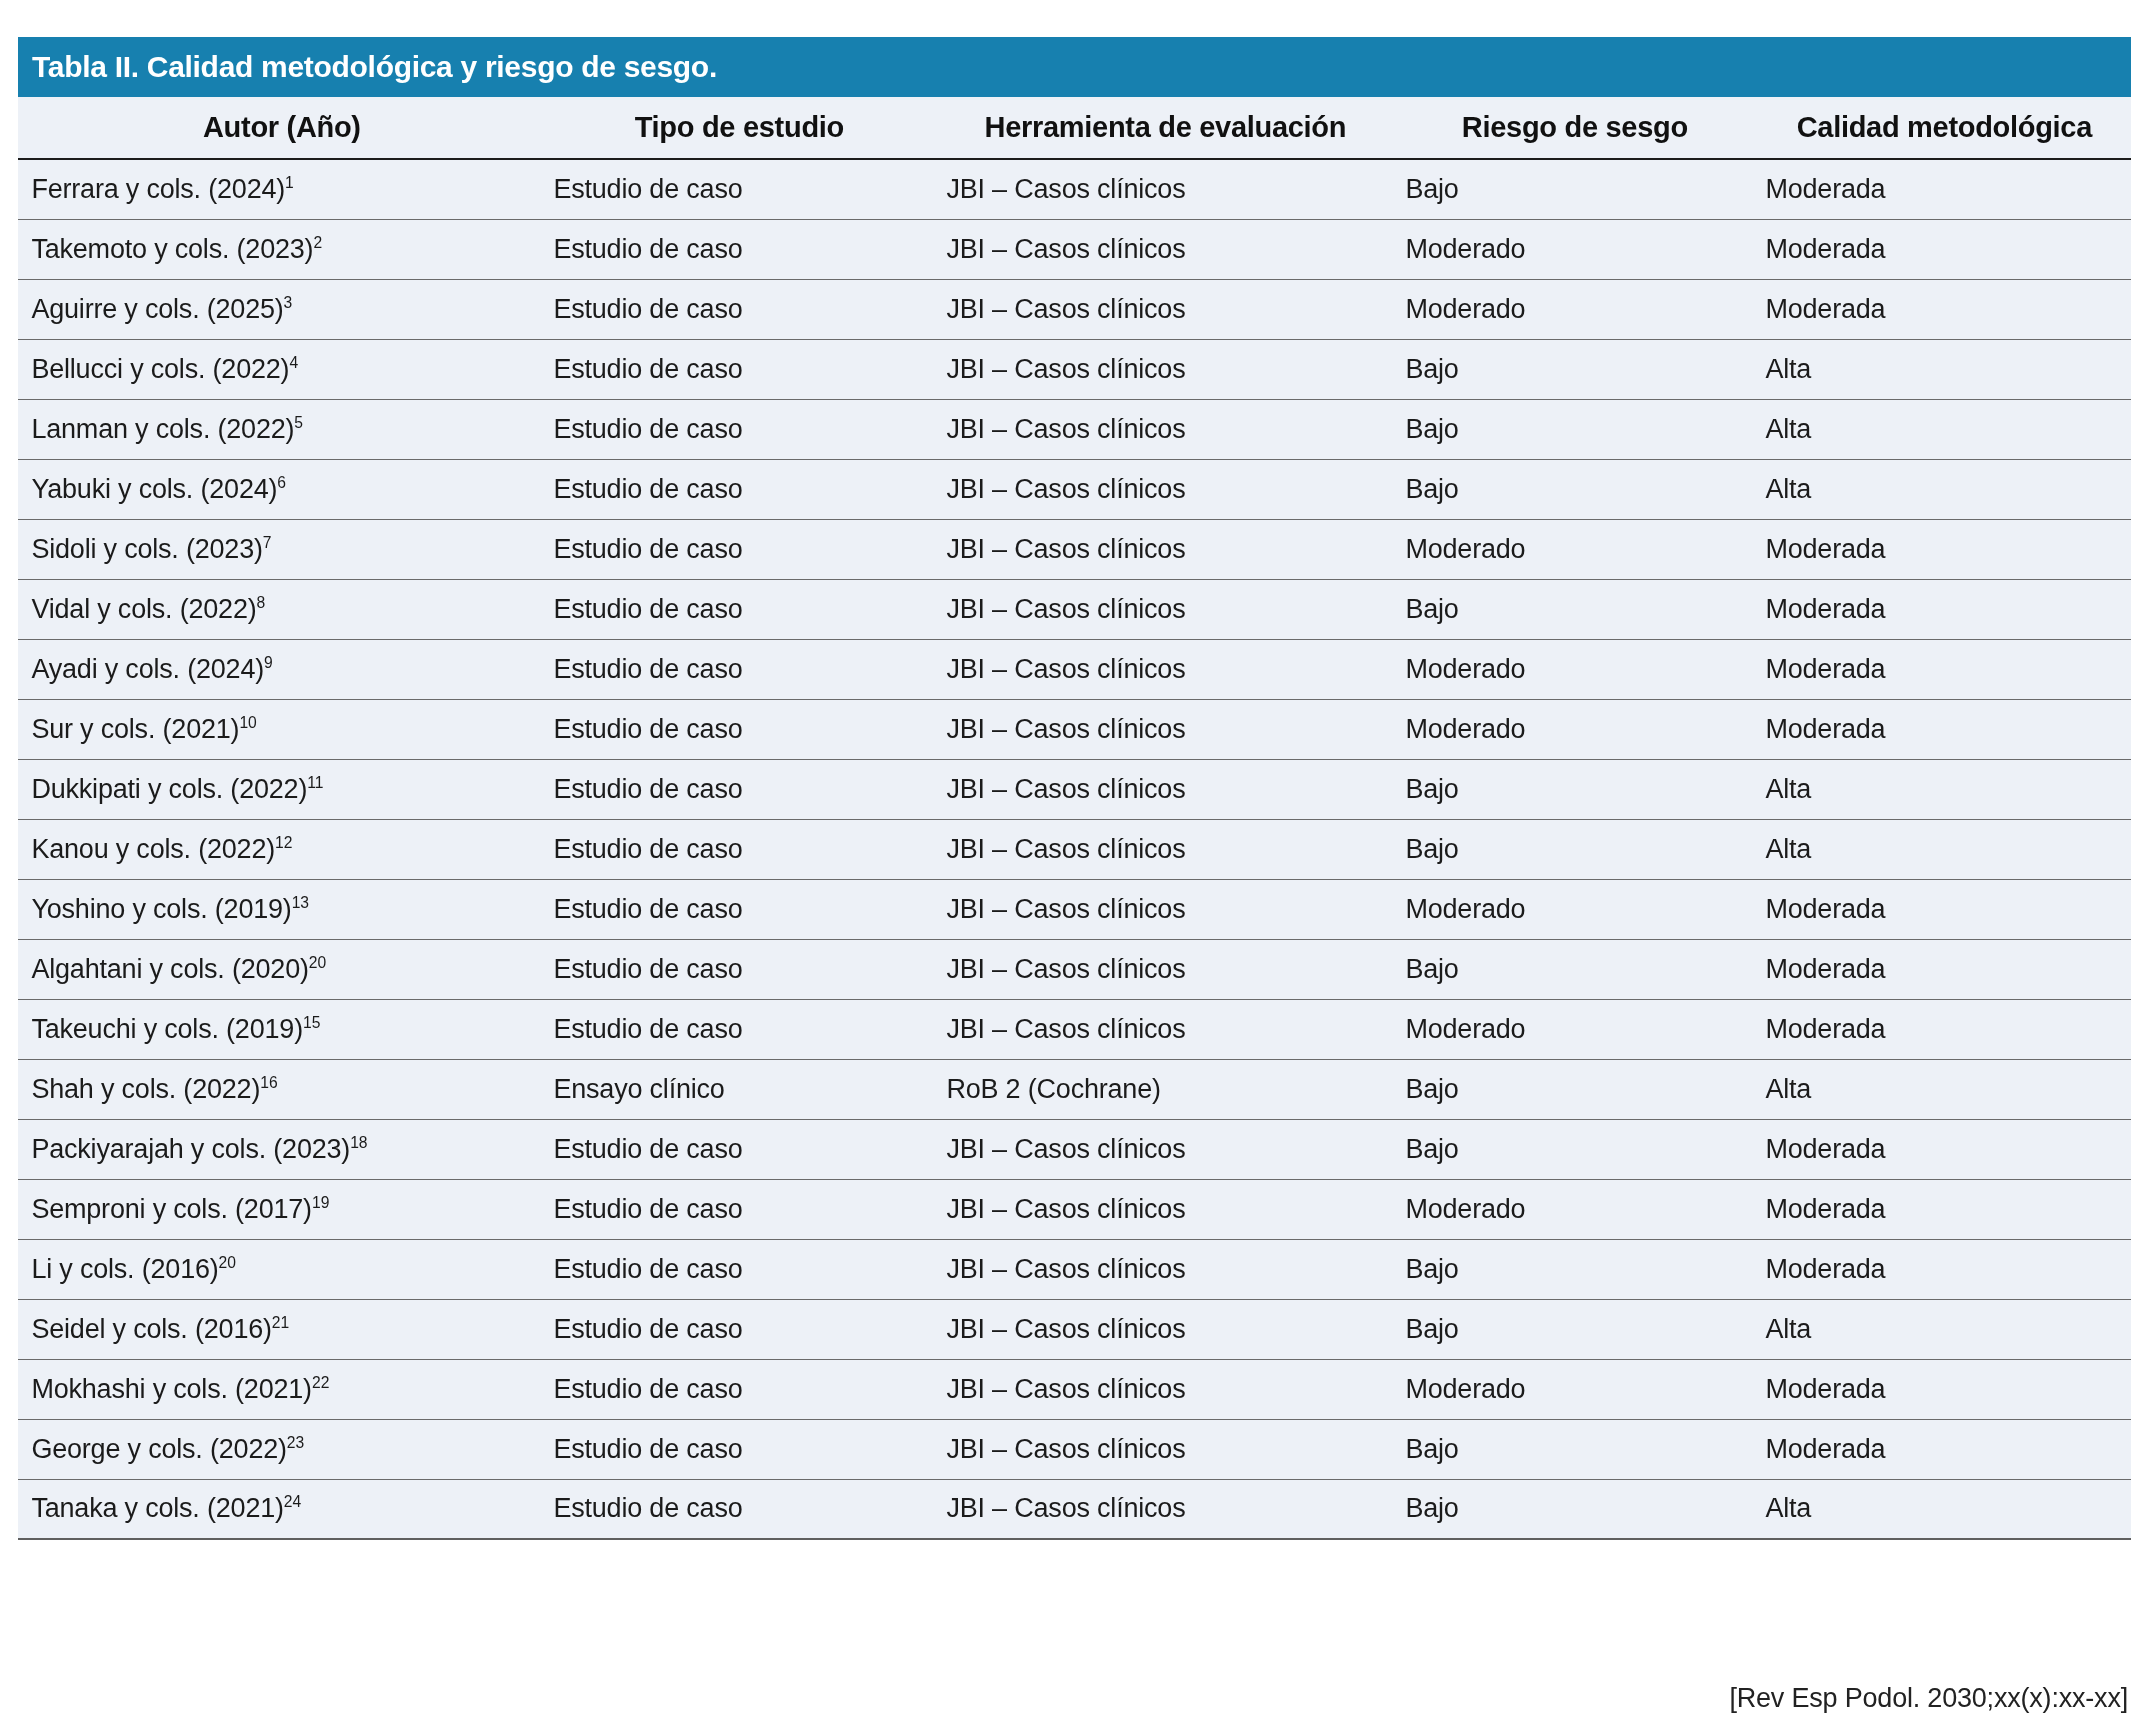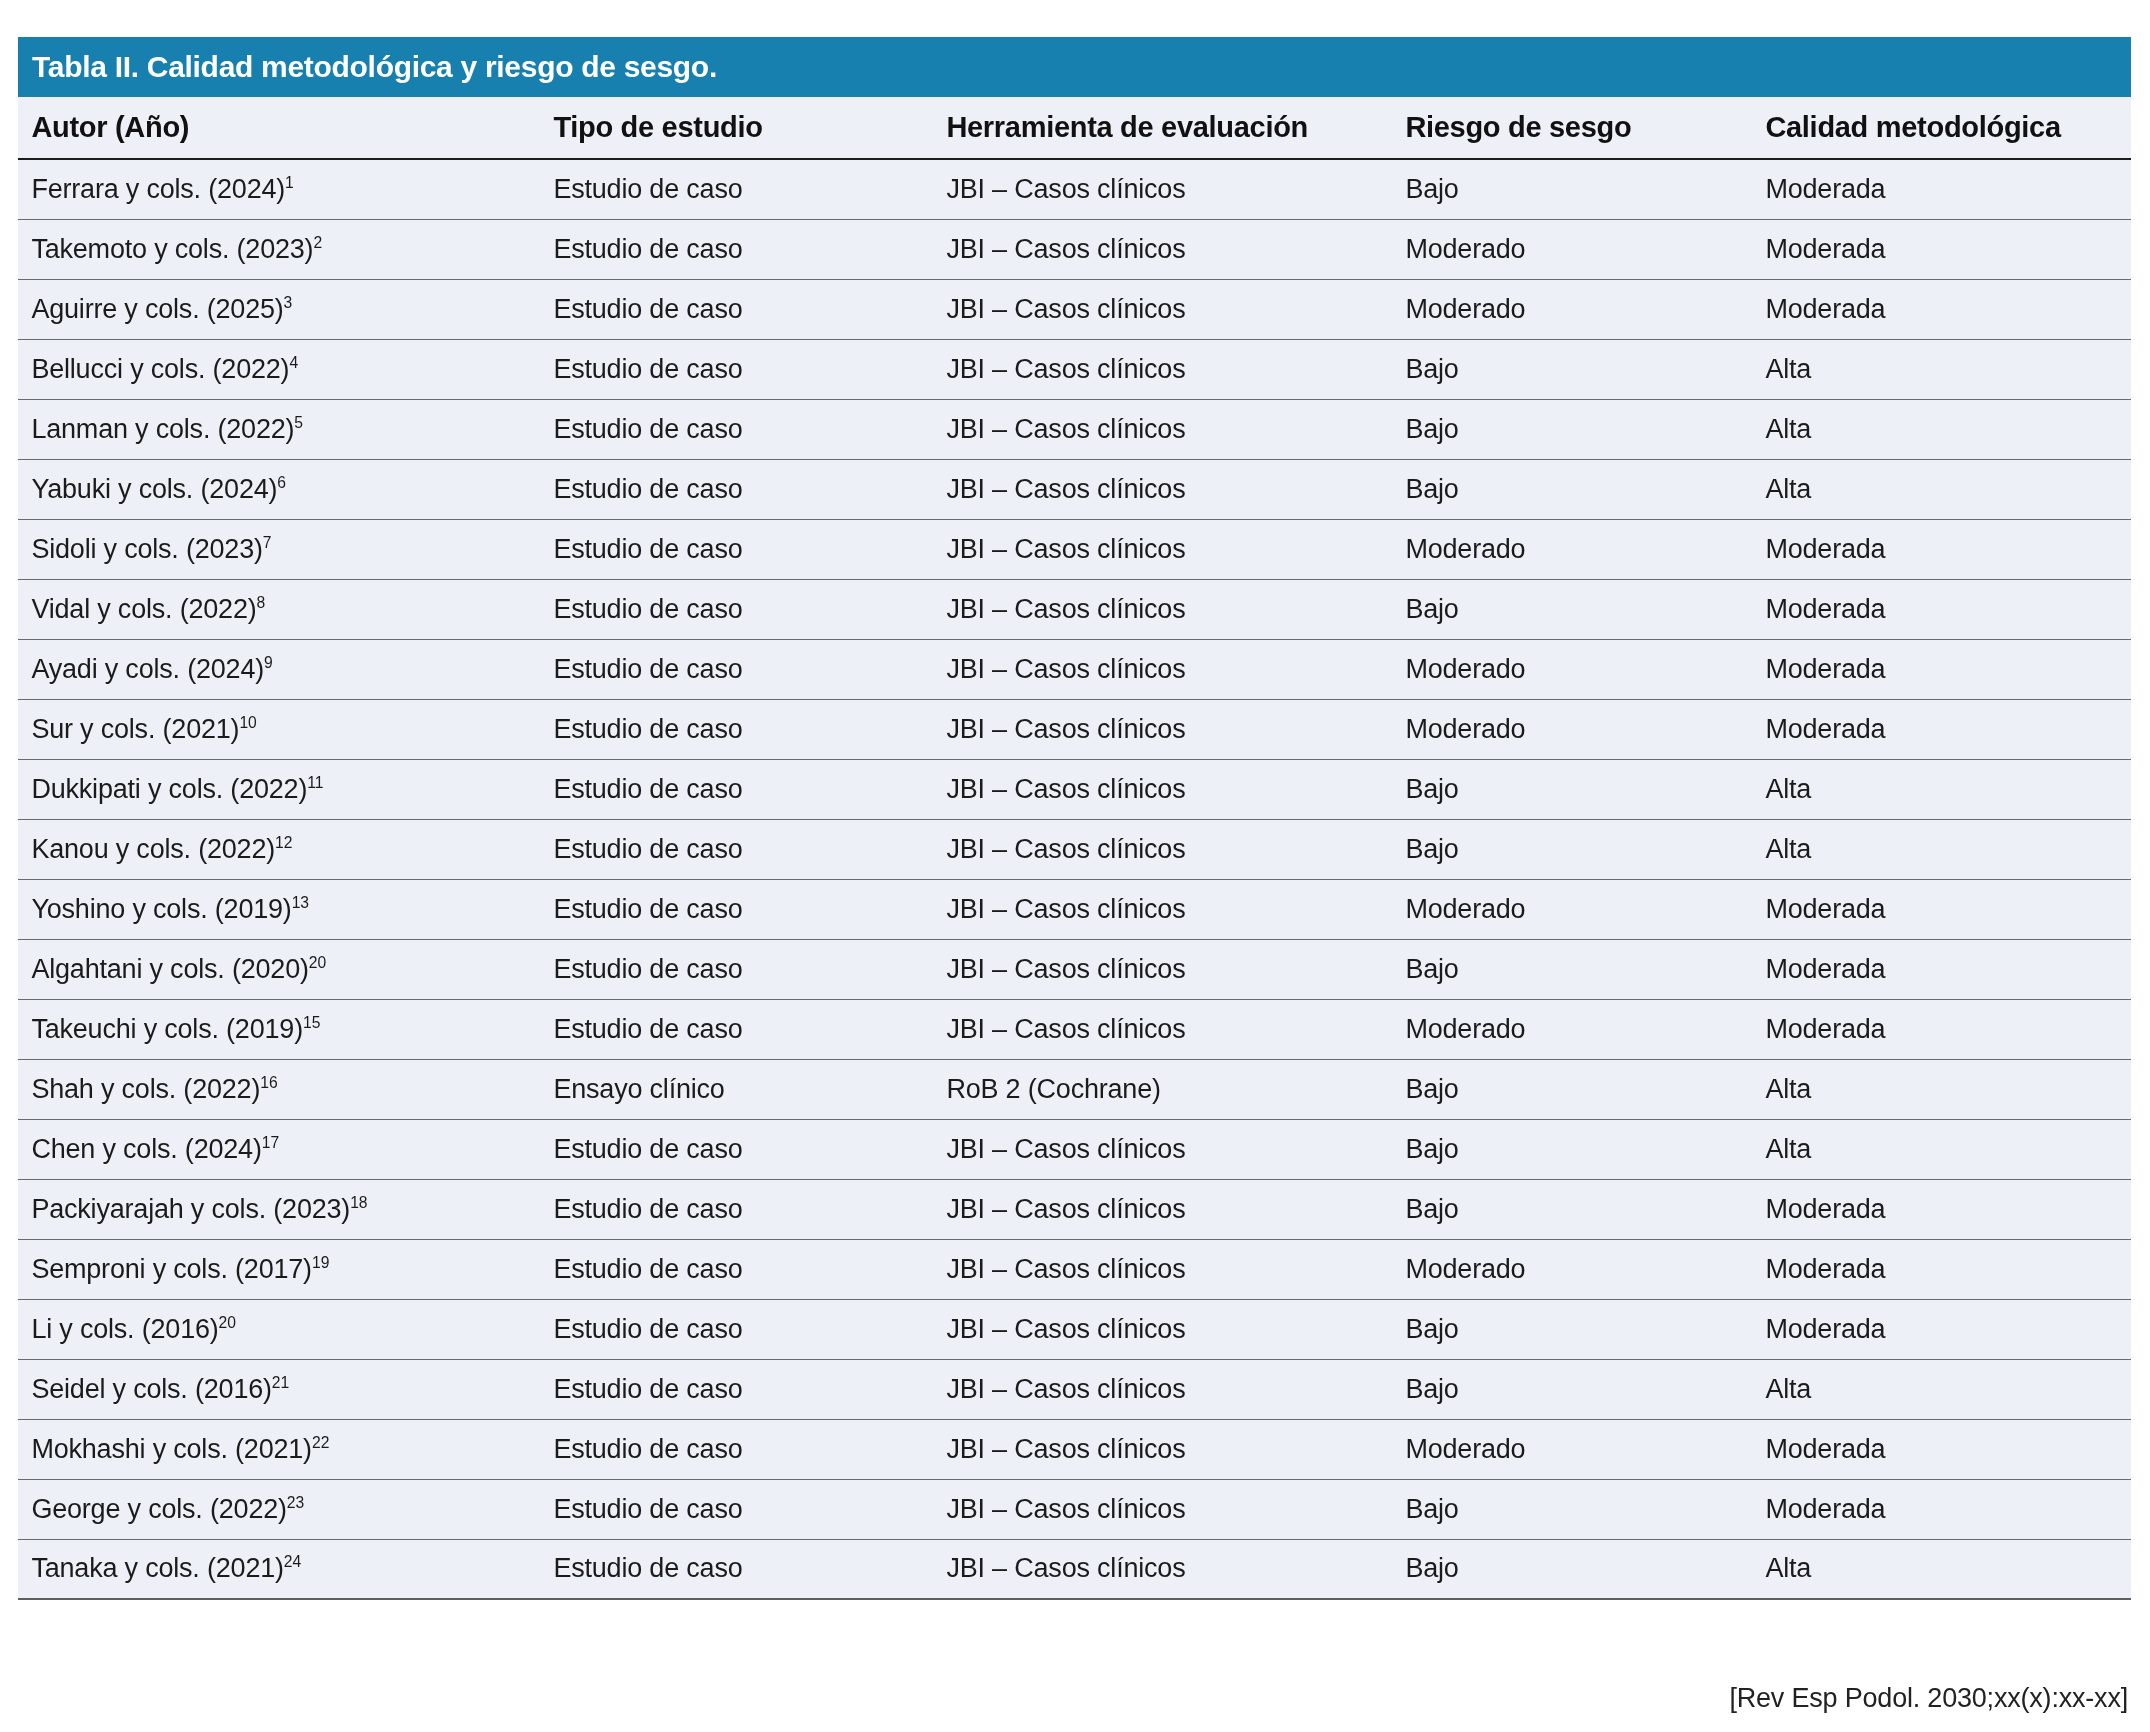--- a/index.html
+++ b/index.html
@@ -24,21 +24,21 @@
 
   table.quality {
     width: 2113px;
     border-collapse: collapse;
     table-layout: fixed;
     background: #EDF1F7;
     border-bottom: 2.9px solid #5f5f5f;
   }
   table.quality thead th {
     height: 62px;
-    text-align: left; vertical-align: middle;
+    text-align: center; vertical-align: middle;
     font-size: 29px; font-weight: bold; color: #111111;
     padding: 0 7.7px 0 13.4px;
     border-bottom: 2.9px solid #1c1c1c;
     letter-spacing: -0.3px;
     white-space: nowrap; overflow: hidden;
   }
   table.quality tbody td {
     height: 60px;
     vertical-align: middle;
     font-size: 27px; color: #1b1b1b;
@@ -196,27 +196,20 @@
             <td>Moderada</td>
           </tr>
           <tr>
             <td>Shah y cols. (2022)<sup class="ref">16</sup></td>
             <td>Ensayo clínico</td>
             <td>RoB 2 (Cochrane)</td>
             <td>Bajo</td>
             <td>Alta</td>
           </tr>
           <tr>
-            <td>Chen y cols. (2024)<sup class="ref">17</sup></td>
-            <td>Estudio de caso</td>
-            <td>JBI – Casos clínicos</td>
-            <td>Bajo</td>
-            <td>Alta</td>
-          </tr>
-          <tr>
             <td>Packiyarajah y cols. (2023)<sup class="ref">18</sup></td>
             <td>Estudio de caso</td>
             <td>JBI – Casos clínicos</td>
             <td>Bajo</td>
             <td>Moderada</td>
           </tr>
           <tr>
             <td>Semproni y cols. (2017)<sup class="ref">19</sup></td>
             <td>Estudio de caso</td>
             <td>JBI – Casos clínicos</td>

